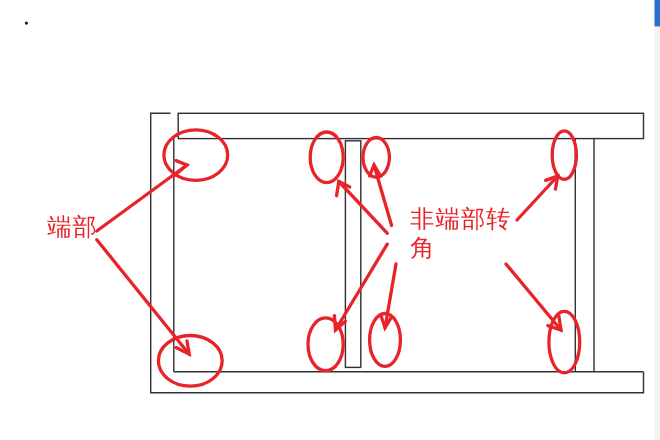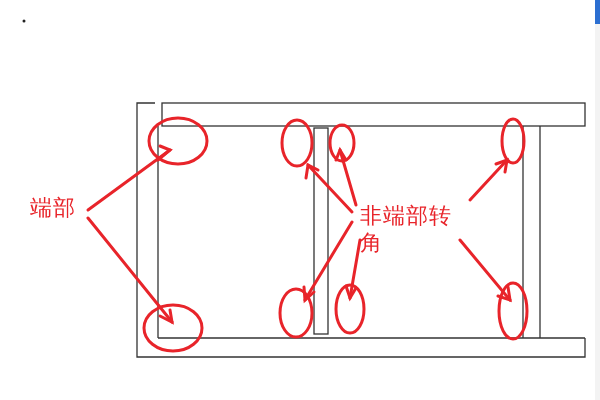--- a/index.html
+++ b/index.html
@@ -1,18 +1,18 @@
 <!DOCTYPE html>
 <html><head>
   <meta charset="utf-8">
   <style>
     html, body { margin: 0; padding: 0; background: #ffffff; }
     #stage { position: relative; width: 600px; height: 400px; overflow: hidden; background: #fff; }
     svg { position: absolute; left: 0; top: 0; }
-    .lbl { position: absolute; color: #e8242a; font-family: "DejaVu Sans", sans-serif; font-size: 22px; line-height: 27px; letter-spacing: 1px; }
+    .lbl { position: absolute; color: #e8242a; font-family: "DejaVu Sans", sans-serif; font-size: 22px; line-height: 27px; letter-spacing: 1px; margin-left: 13px; }
     .edge { position: absolute; right: 0; top: 0; width: 5px; height: 400px; background: #f3f3f3; }
     .edge-blue { position: absolute; right: 0; top: 0; width: 5px; height: 24px; background: #2c6fd1; }
   </style>
 </head>
 <body>
 
 <div id="stage">
   <div class="edge"></div>
   <div class="edge-blue"></div>
 
@@ -63,17 +63,17 @@
       <polyline points="496,164 507,160 505,172"></polyline>
       <line x1="460" y1="240" x2="510" y2="300"></line>
       <polyline points="498,296 510,300 508,287"></polyline>
     </g>
   </svg>
 
   <div class="lbl" style="left:30px; top:194px;">
     <div>端部</div>
   </div>
 
-  <div class="lbl" style="left:360px; top:202px;">
+  <div class="lbl" style="left:360px; top:186px;">
     <div>非端部转</div>
     <div>角</div>
   </div>
 </div>
 
 </body></html>

